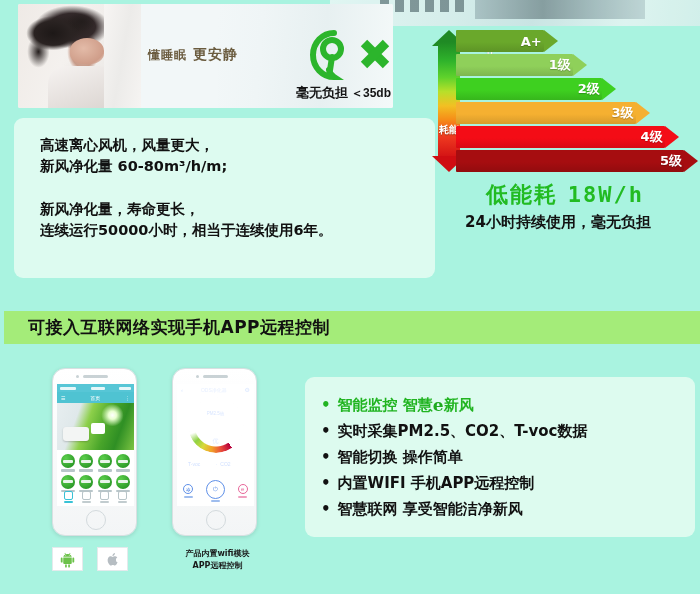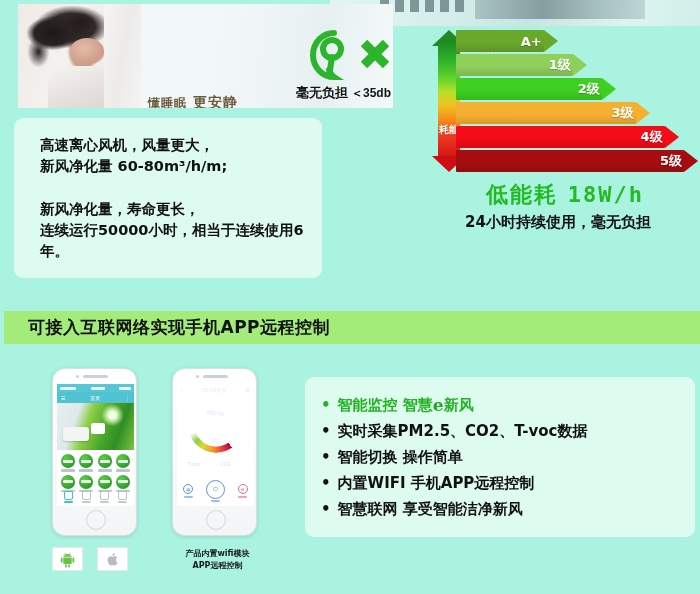--- a/index.html
+++ b/index.html
@@ -61,21 +61,20 @@
     border-radius:18px 10px 0 0;
   }
   .hero-photo .pillow{
     position:absolute; left:86px; top:0; width:37px; height:104px;
     background:linear-gradient(100deg,#f7f5f3,#ecebe9 50%,#f6f4f2);
   }
   .hero-slogan{
     position:absolute; left:130px; top:42px;
     display:flex; align-items:baseline; gap:6px;
     font-family:"DejaVu Sans","Liberation Sans",sans-serif;
-    margin-top:48px;
   }
   .hero-slogan .s1{ font-size:12px; font-weight:bold; color:#6a5b3e; letter-spacing:1px;}
   .hero-slogan .s2{ font-size:14px; font-weight:bold; color:#6a5b3e; letter-spacing:1px;}
   .hero-fade{
     position:absolute; left:200px; top:0; width:175px; height:104px;
     background:linear-gradient(95deg, rgba(242,247,248,0) 0%, #eff5f6 25%, #e7f0f1 60%, #f4f9f9 100%);
   }
   .quiet {
     position:absolute; left:278px; top:22px; width:100px; height:80px;
   }
@@ -83,21 +82,21 @@
   .quiet-label{
     position:absolute; left:0; top:58px; width:110px;
     display:flex; align-items:baseline; gap:3px;
     font-family:"DejaVu Sans","Liberation Sans",sans-serif;
   }
   .quiet-label .q1{ font-size:13px; font-weight:bold; color:#141414;}
   .quiet-label .q2{ font-size:12px; font-weight:bold; color:#141414; font-family:Liberation Sans, sans-serif;}
 
   
   .spec-card{
-    position:absolute; left:14px; top:118px; width:308px; height:160px;
+    position:absolute; left:14px; top:118px; width:421px; height:160px;
     background:#ddfbf0; border-radius:9px;
   }
   .spec-card p{
     color:#111; font-weight:bold; font-size:14.5px;
     font-family:"DejaVu Sans","Liberation Sans",sans-serif;
     line-height:1.45; margin-left:26px;
   }
   .spec-card .g1{ margin-top:17px; }
   .spec-card .g2{ margin-top:22px; }
 

